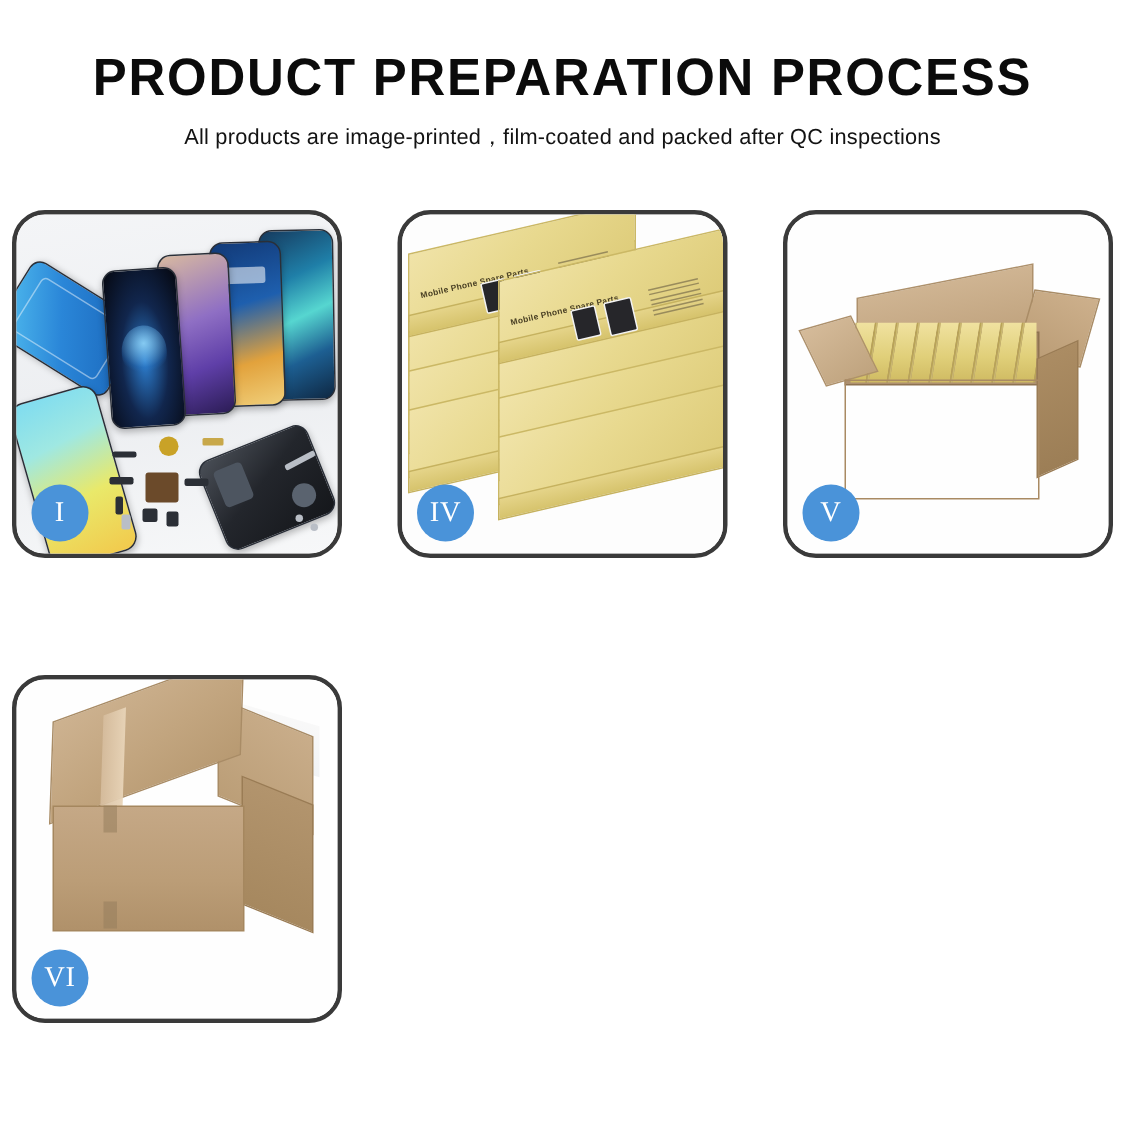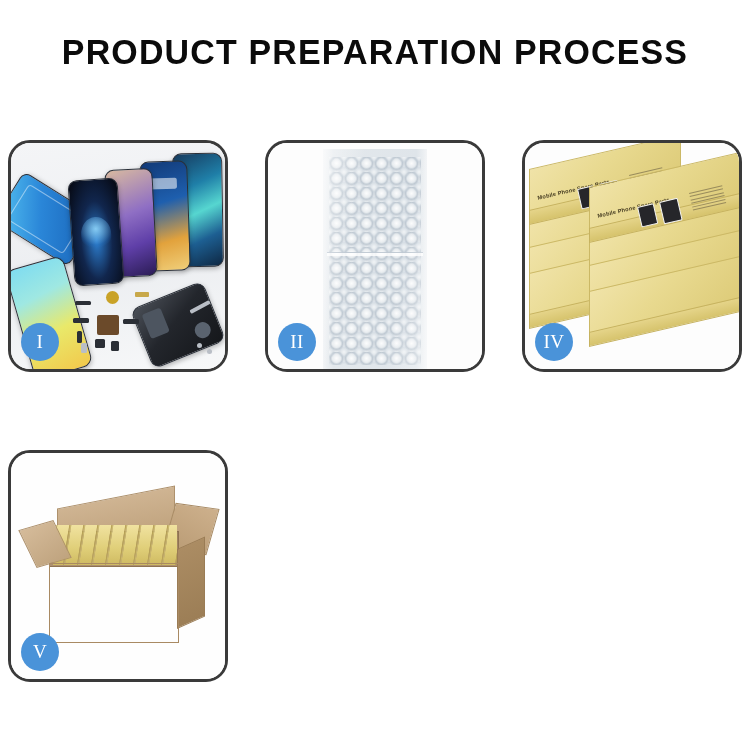--- a/index.html
+++ b/index.html
@@ -504,20 +504,21 @@
     transform: skewY(16deg);
   }
 </style>
 </head>
 <body>
 
 <div class="page">
 
   <div class="header">
     <div class="title">PRODUCT PREPARATION PROCESS</div>
+    <div class="subtitle">All products are image-printed，film-coated and packed after QC inspections</div>
   </div>
 
   <div class="grid">
 
     <div class="panel">
       <div class="scene">
         <div class="p1-bg"></div>
         <div class="phone ph-a"></div>
         <div class="phone ph-e"></div>
         <div class="phone ph-d">
@@ -539,32 +540,20 @@
         <div class="chip" style="left:84px;top:196px;width:10px;height:9px;"></div>
         <div class="chip" style="left:100px;top:198px;width:8px;height:10px;"></div>
         <div class="chip silver" style="left:70px;top:200px;width:6px;height:10px;"></div>
         <div class="chip silver" style="left:186px;top:200px;width:5px;height:5px;border-radius:50%;"></div>
         <div class="chip silver" style="left:196px;top:206px;width:5px;height:5px;border-radius:50%;"></div>
         <div class="chip silver" style="left:178px;top:162px;width:22px;height:4px;transform:rotate(-28deg);"></div>
       </div>
       <div class="badge">I</div>
     </div>
 
-    <div class="panel">
-      <div class="scene">
-        <div class="p2-bg"></div>
-        <div class="bubblewrap">
-          <div class="bubbles"></div>
-          <div class="bubbles2"></div>
-          <div class="wrapseam"></div>
-          <div class="wrapsheen"></div>
-        </div>
-      </div>
-      <div class="badge">II</div>
-    </div>
 
 
     <div class="panel">
       <div class="scene">
         <div class="p4-bg"></div>
         <div class="stack">
 
           <div class="sbox" style="left:2px;top:38px;">
             <div class="top"></div>
             <div class="front"></div>
@@ -655,15 +644,31 @@
               <i style="left:112px;"></i>
           </div>
           <div class="c5-flapL"></div>
           <div class="c5-bodyR"></div>
           <div class="c5-body"></div>
         </div>
       </div>
       <div class="badge">V</div>
     </div>
 
+    <div class="panel">
+      <div class="scene">
+        <div class="p6-bg"></div>
+        <div class="carton6">
+          <div class="c6-wrap"></div>
+          <div class="c6-topR"></div>
+          <div class="c6-top"></div>
+          <div class="c6-tape"></div>
+          <div class="c6-side"></div>
+          <div class="c6-front"></div>
+          <div class="c6-seamA"></div>
+          <div class="c6-seamB"></div>
+        </div>
+      </div>
+      <div class="badge">VI</div>
+    </div>
 
   </div>
 </div>
 
 </body></html>

